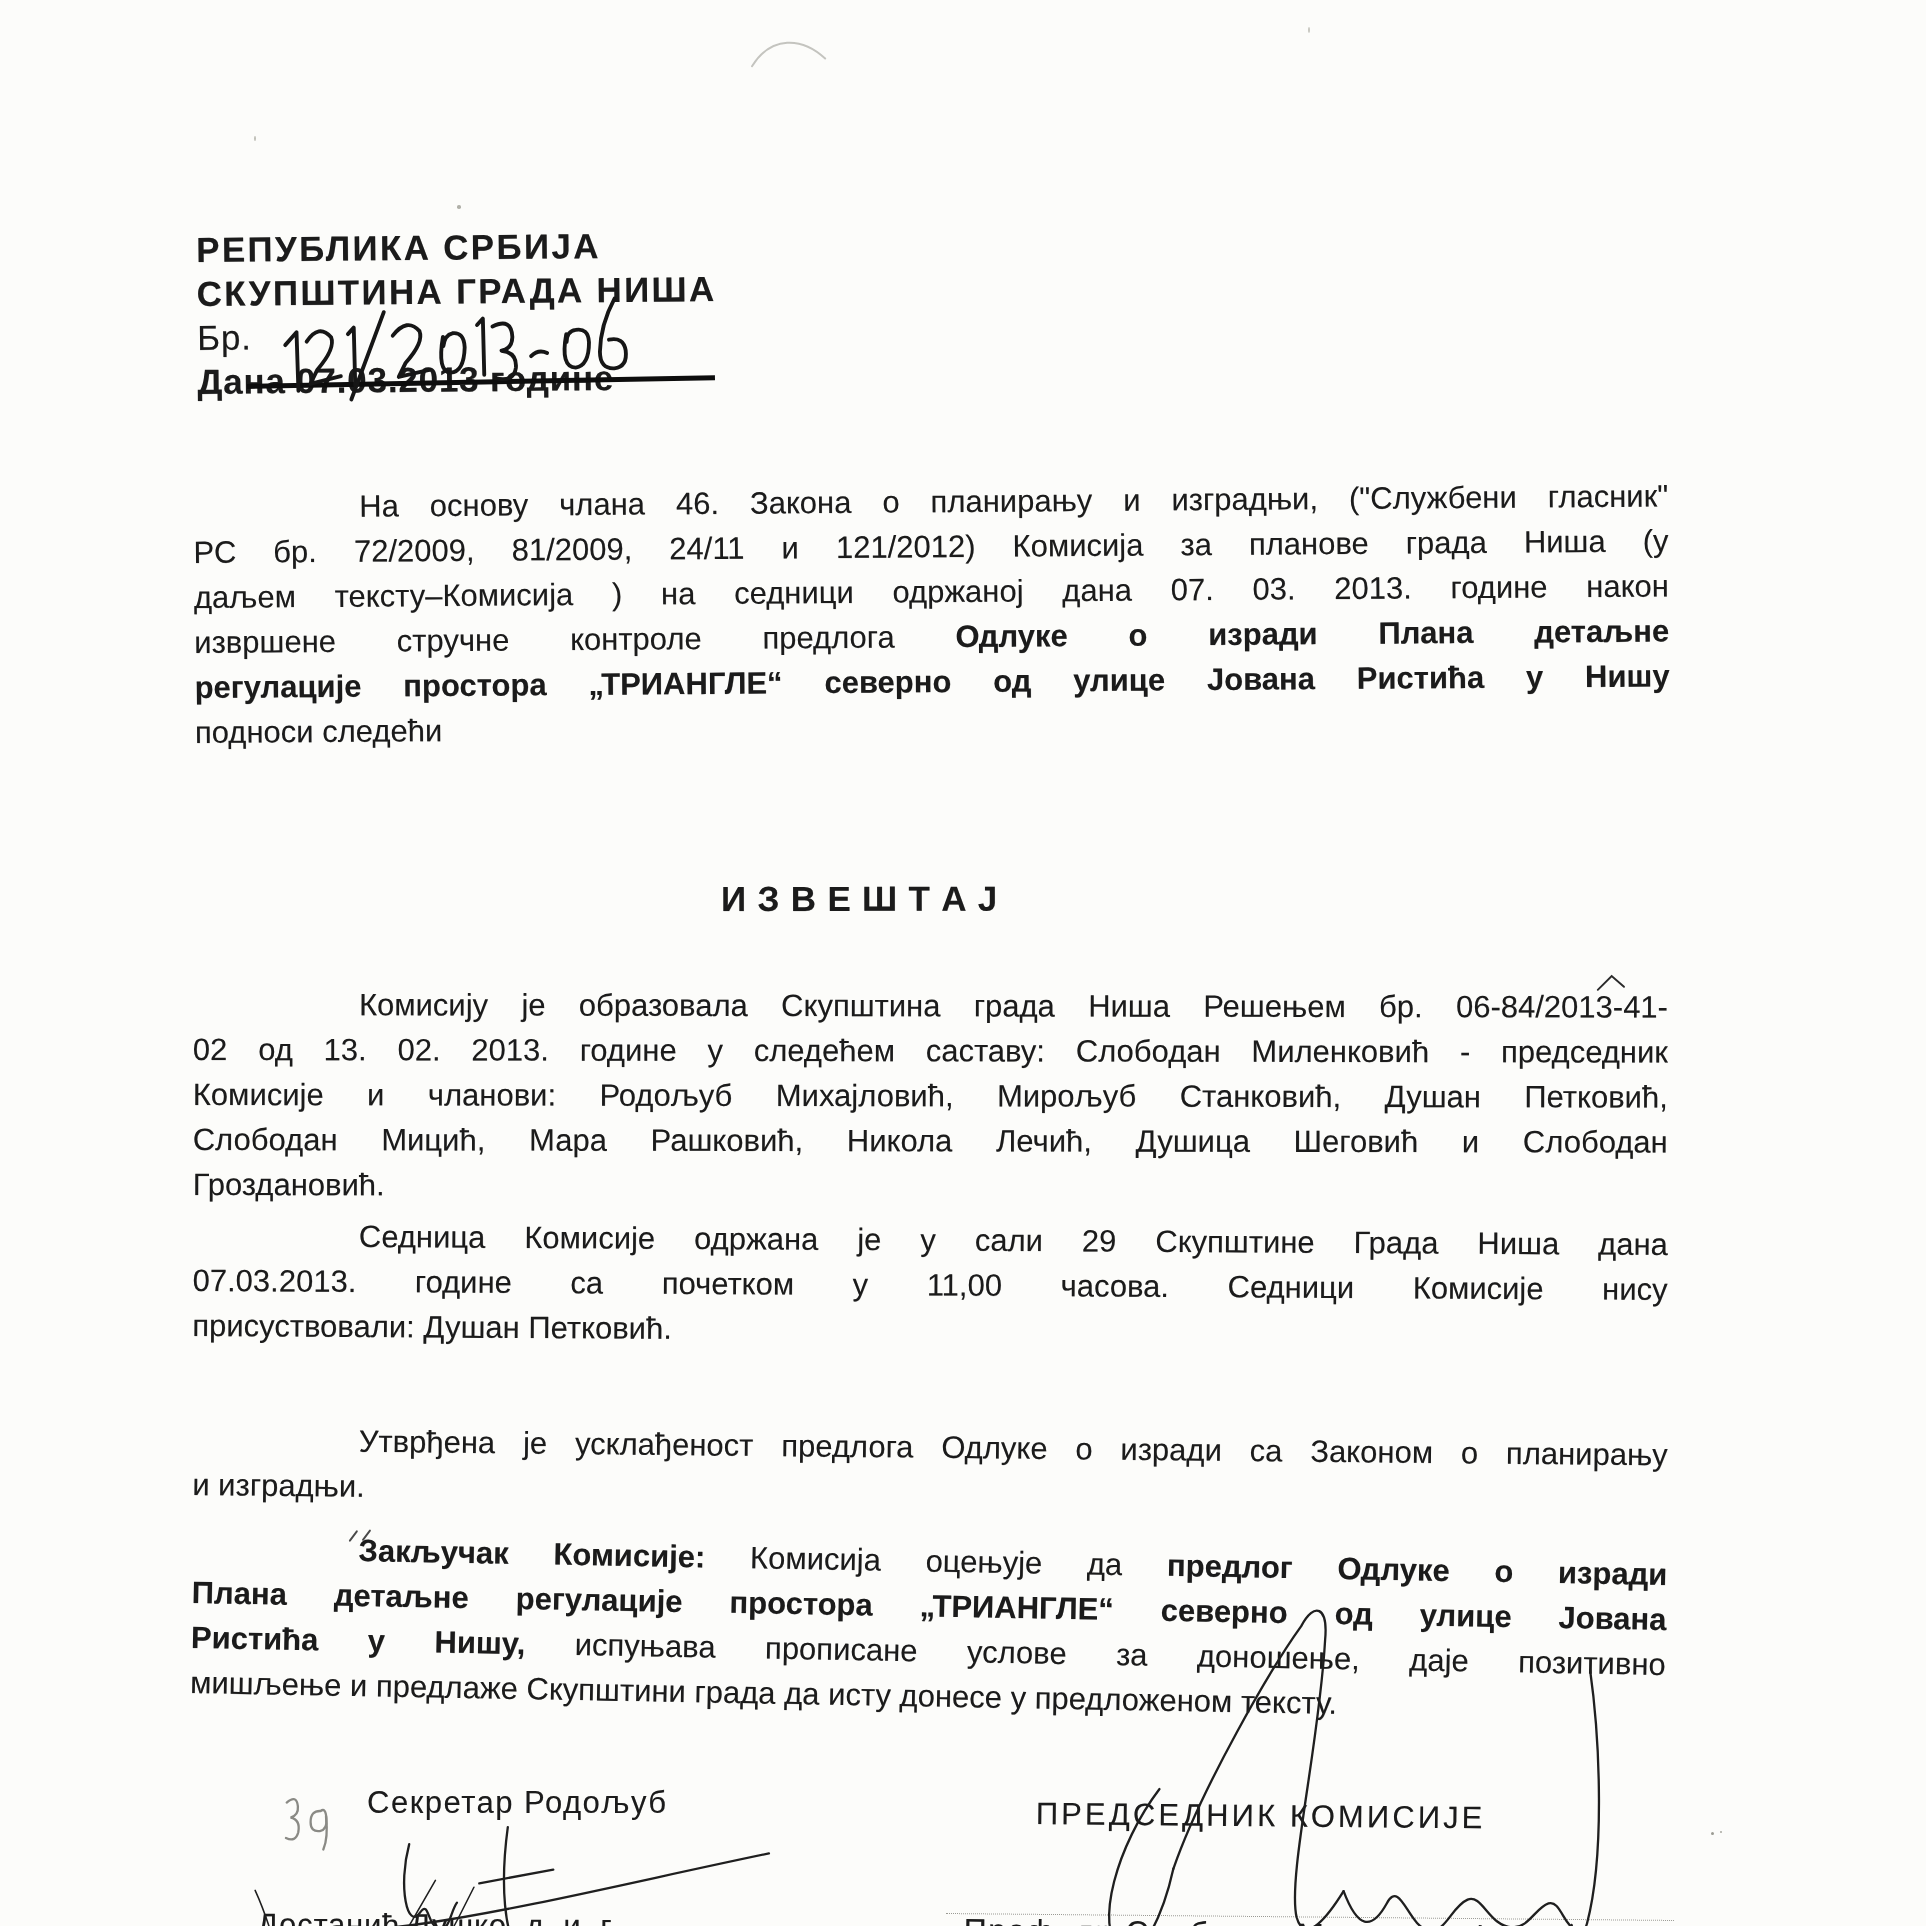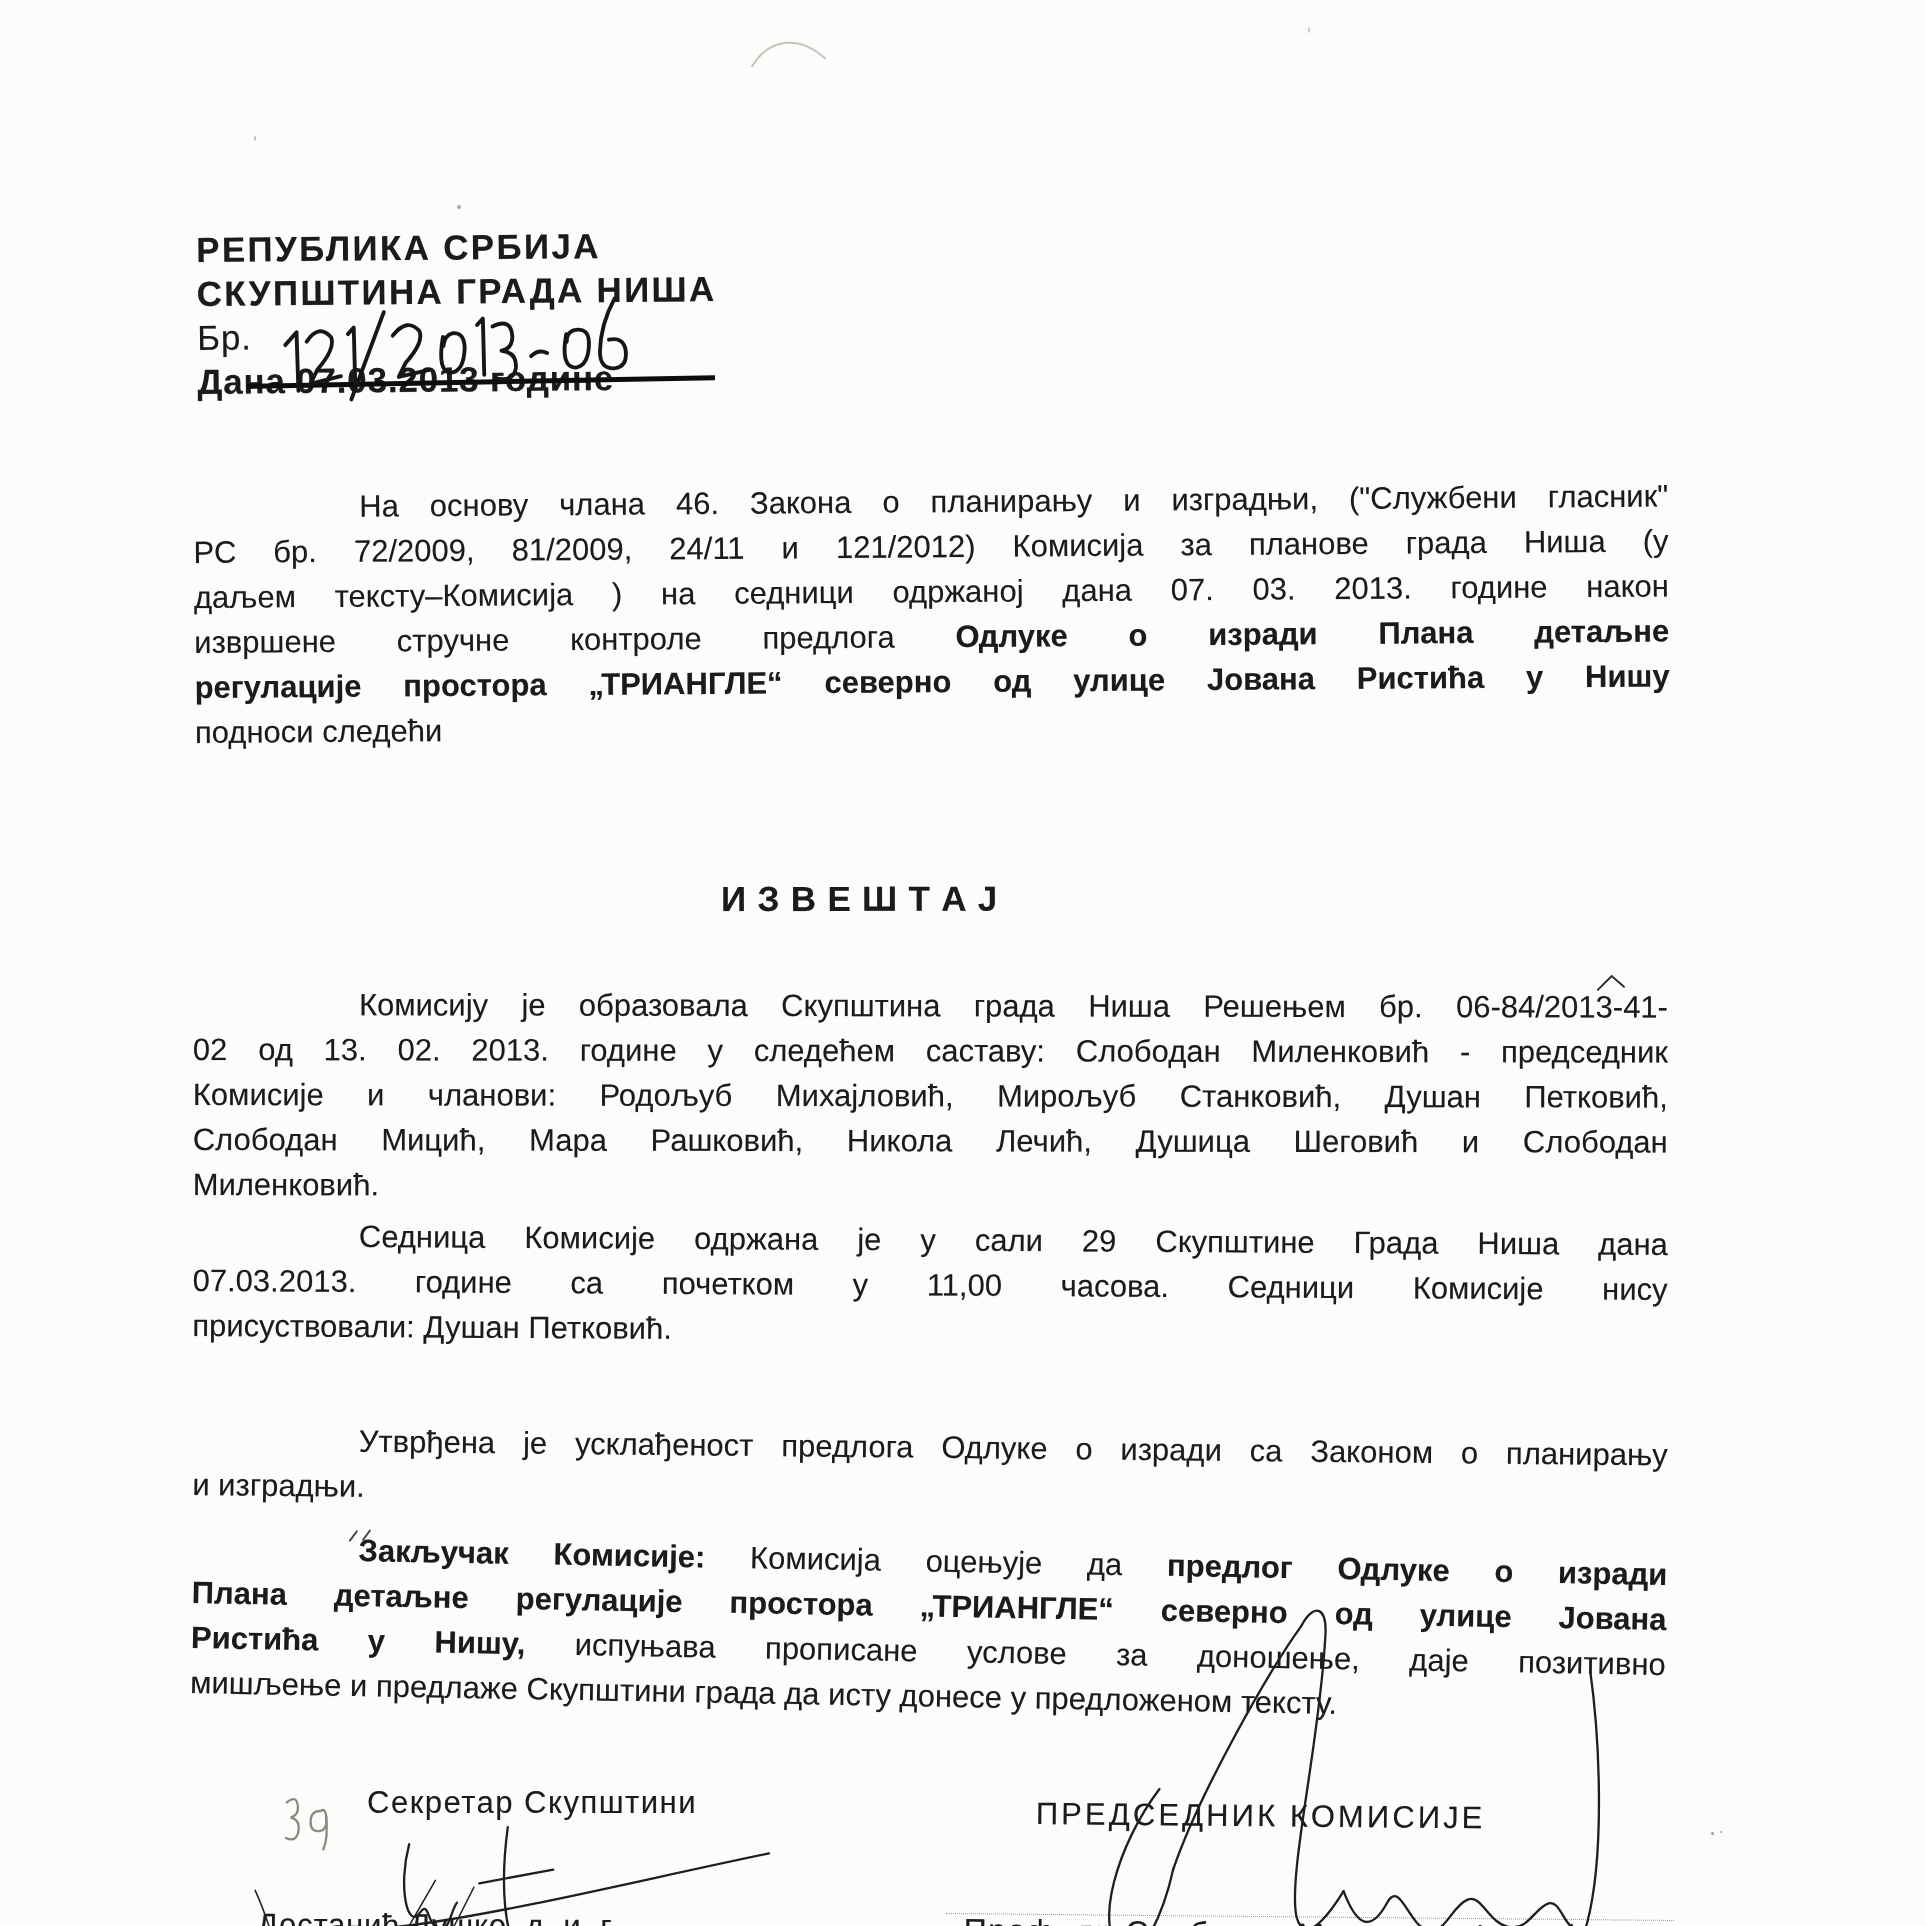--- a/index.html
+++ b/index.html
@@ -82,39 +82,39 @@
       <div class="line"><span>даљем тексту–Комисија ) на седници одржаној дана 07. 03. 2013. године након</span></div>
       <div class="line"><span>извршене стручне контроле предлога </span><span class="b">Одлуке о изради Плана детаљне</span></div>
       <div class="line"><span class="b">регулације простора „ТРИАНГЛЕ“ северно од улице Јована Ристића у Нишу</span></div>
       <div class="line last"><span>подноси следећи</span></div>
     </div>
   <div class="para txt" style="top:982px;transform:rotate(0.1deg);">
       <div class="line"><span class="indent"></span><span>Комисију је образовала Скупштина града Ниша Решењем бр. 06-84/2013-41-</span></div>
       <div class="line"><span>02 од 13. 02. 2013. године у следећем саставу: Слободан Миленковић - председник</span></div>
       <div class="line"><span>Комисије и чланови: Родољуб Михајловић, Мирољуб Станковић, Душан Петковић,</span></div>
       <div class="line"><span>Слободан Мицић, Мара Рашковић, Никола Лечић, Душица Шеговић и Слободан</span></div>
-      <div class="line last"><span>Миленковић.</span></div>
+      <div class="line last"><span>Гроздановић.</span></div>
     </div>
   <div class="para txt" style="top:1213px;transform:rotate(0.35deg);">
       <div class="line"><span class="indent"></span><span>Седница Комисије одржана је у сали 29 Скупштине Града Ниша дана</span></div>
       <div class="line"><span>07.03.2013. године са почетком у 11,00 часова. Седници Комисије нису</span></div>
       <div class="line last"><span>присуствовали: Душан Петковић.</span></div>
     </div>
   <div class="para txt" style="top:1417px;transform:rotate(0.6deg);">
       <div class="line"><span class="indent"></span><span>Утврђена је усклађеност предлога Одлуке о изради са Законом о планирању</span></div>
       <div class="line last"><span>и изградњи.</span></div>
     </div>
   <div class="para txt" style="top:1525px;transform:rotate(1.05deg);">
       <div class="line"><span class="indent"></span><span class="b">Закључак Комисије:</span><span> Комисија оцењује да </span><span class="b">предлог Одлуке о изради</span></div>
       <div class="line"><span class="b">Плана детаљне регулације простора „ТРИАНГЛЕ“ северно од улице Јована</span></div>
       <div class="line"><span class="b">Ристића у Нишу,</span><span> испуњава прописане услове за доношење, даје позитивно</span></div>
       <div class="line last"><span>мишљење и предлаже Скупштини града да исту донесе у предложеном тексту.</span></div>
     </div>
 
-  <div class="sig sig-label-left txt">Секретар Скупштини</div>
+  <div class="sig sig-label-left txt">Секретар Родољуб</div>
   <div class="sig sig-name-left txt">Достанић Душко, д. и. г.</div>
   <div class="sig sig-label-right txt">ПРЕДСЕДНИК КОМИСИЈЕ</div>
   <div class="sig sig-name-right txt">Проф. др Слободан Миленковић</div>
   <div class="sig-dotted"></div>
 
   <svg class="ink-overlay" width="1950" height="2631" viewBox="0 0 5062 6831">
 
     <g fill="none" stroke="#161616" stroke-width="10" stroke-linecap="round" stroke-linejoin="round" transform="rotate(-3 1200 920)">
       <path d="M742,872 L773,840 L770,992"></path>
       <path d="M798,866 Q832,820 862,858 Q872,888 822,940 L802,976 L882,960"></path>

